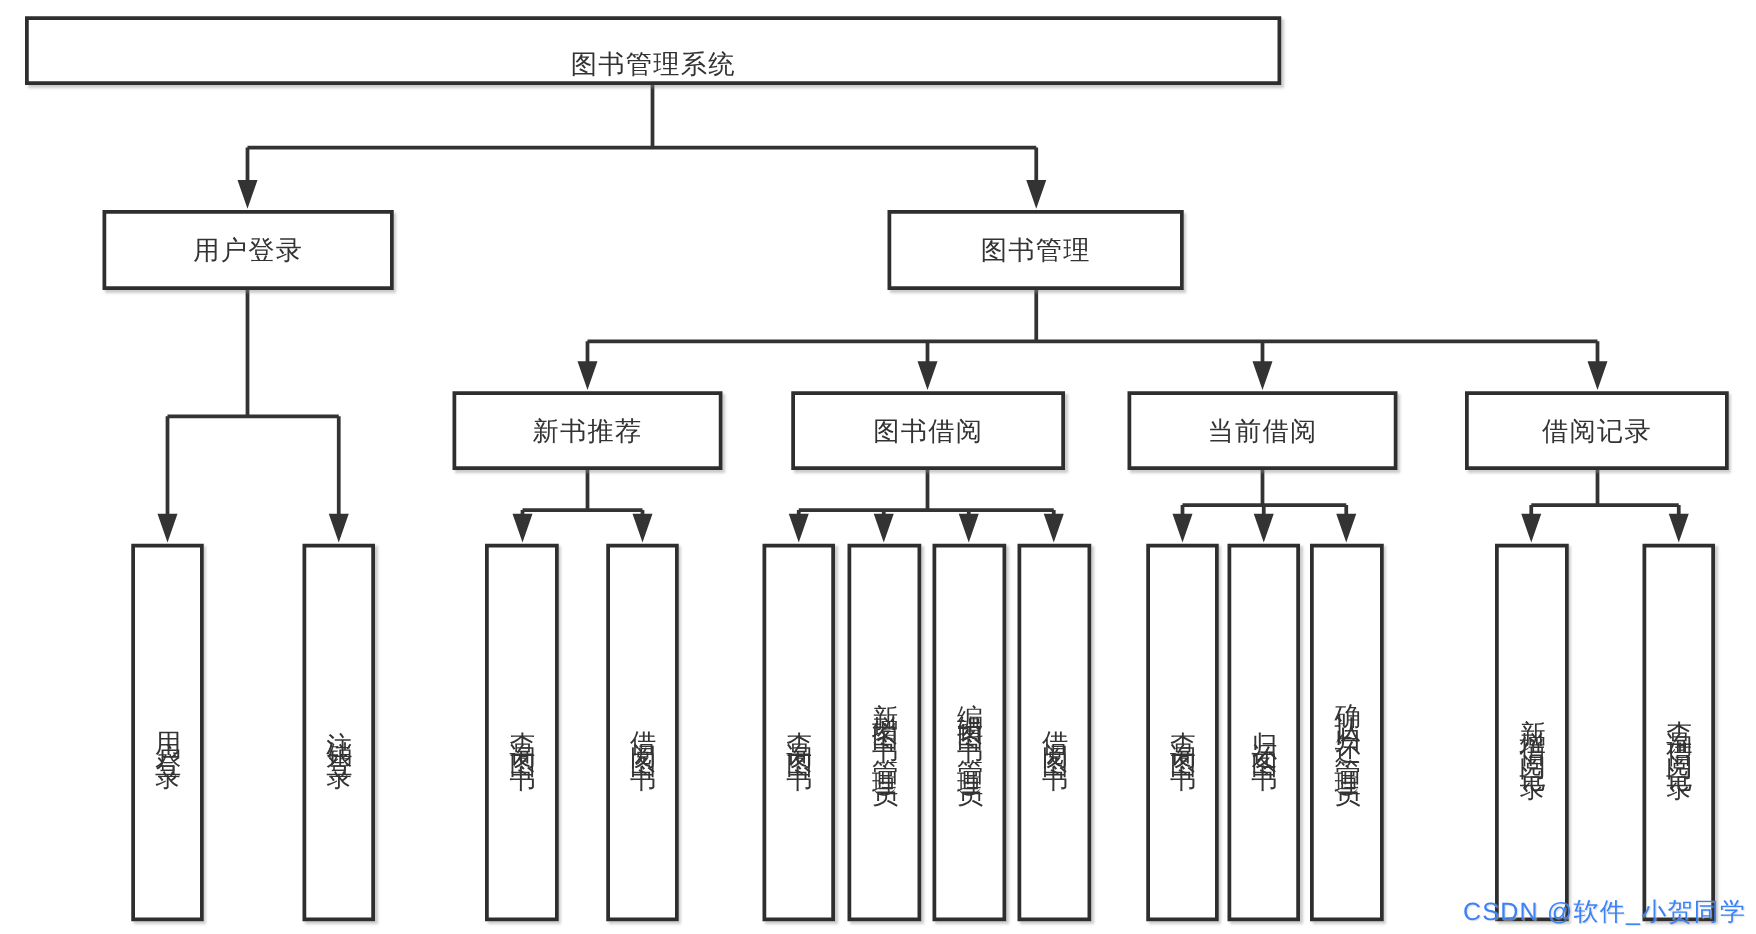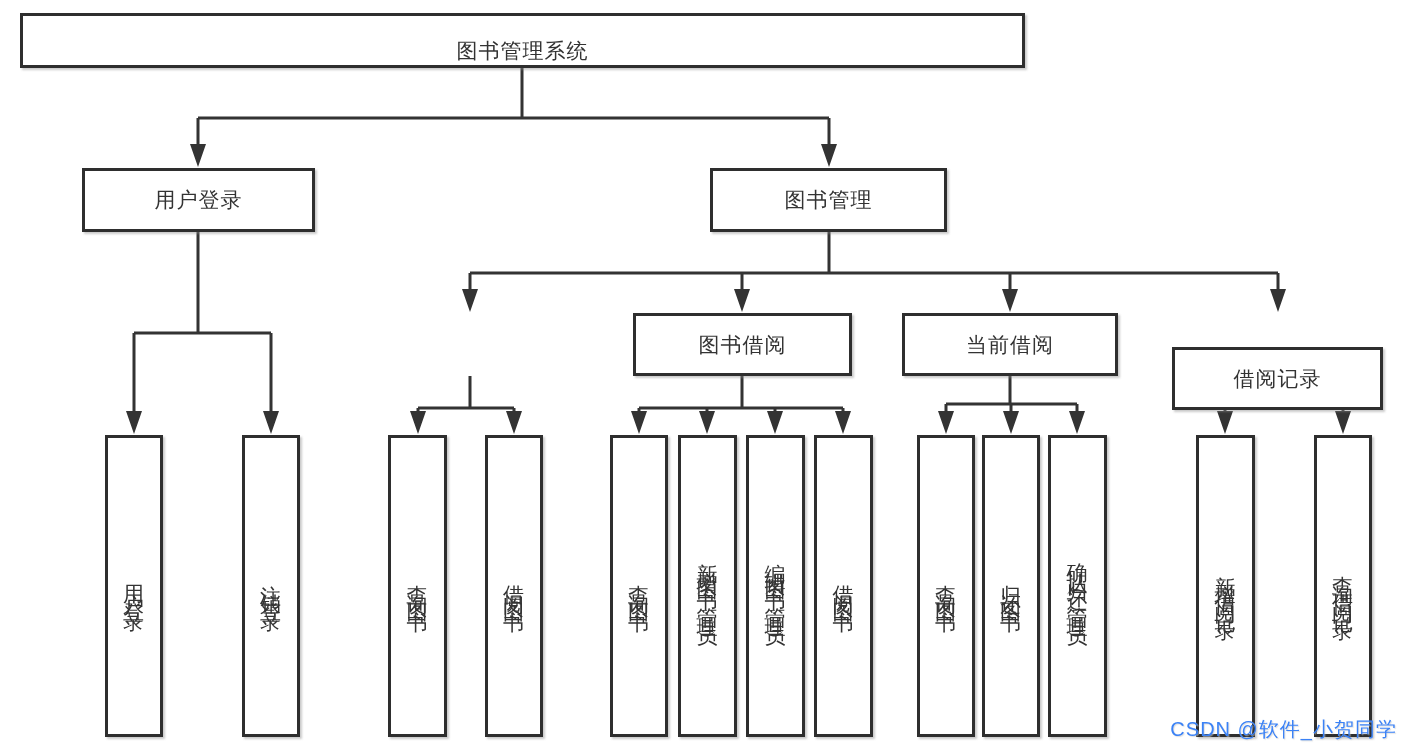--- a/index.html
+++ b/index.html
@@ -46,21 +46,21 @@
   }
   
   .n-root   { left: 20px;  top: 13px;  width: 1005px; height: 55px; align-items: flex-end; }
   
   .n-login  { left: 82px;  top: 168px; width: 233px; height: 64px; }
   .n-mgmt   { left: 710px; top: 168px; width: 237px; height: 64px; align-items: center; }
   
   .n-newbk  { left: 362px;  top: 313px; width: 216px; height: 63px; }
   .n-borrow { left: 633px;  top: 313px; width: 219px; height: 63px; }
   .n-curr   { left: 902px;  top: 313px; width: 216px; height: 63px; }
-  .n-rec    { left: 1172px; top: 313px; width: 211px; height: 63px; margin-top: 34px; }
+  .n-rec    { left: 1172px; top: 313px; width: 211px; height: 63px; }
   
   .vbox { top: 435px; height: 302px; }
   .n-a1 { left: 105px;  width: 58px; }
   .n-a2 { left: 242px;  width: 58px; }
   .n-b1 { left: 388px;  width: 59px; }
   .n-b2 { left: 485px;  width: 58px; }
   .n-c1 { left: 610px;  width: 58px; }
   .n-c2 { left: 678px;  width: 59px; }
   .n-c3 { left: 746px;  width: 59px; }
   .n-c4 { left: 814px;  width: 59px; }
@@ -113,20 +113,23 @@
     <span>图书管理系统</span>
   </div>
 
   <div class="node hbox n-login">
     <span>用户登录</span>
   </div>
   <div class="node hbox n-mgmt">
     <span>图书管理</span>
   </div>
 
+  <div class="node hbox n-newbk">
+    <span>新书推荐</span>
+  </div>
   <div class="node hbox n-borrow">
     <span>图书借阅</span>
   </div>
   <div class="node hbox n-curr">
     <span>当前借阅</span>
   </div>
   <div class="node hbox n-rec">
     <span>借阅记录</span>
   </div>
 

